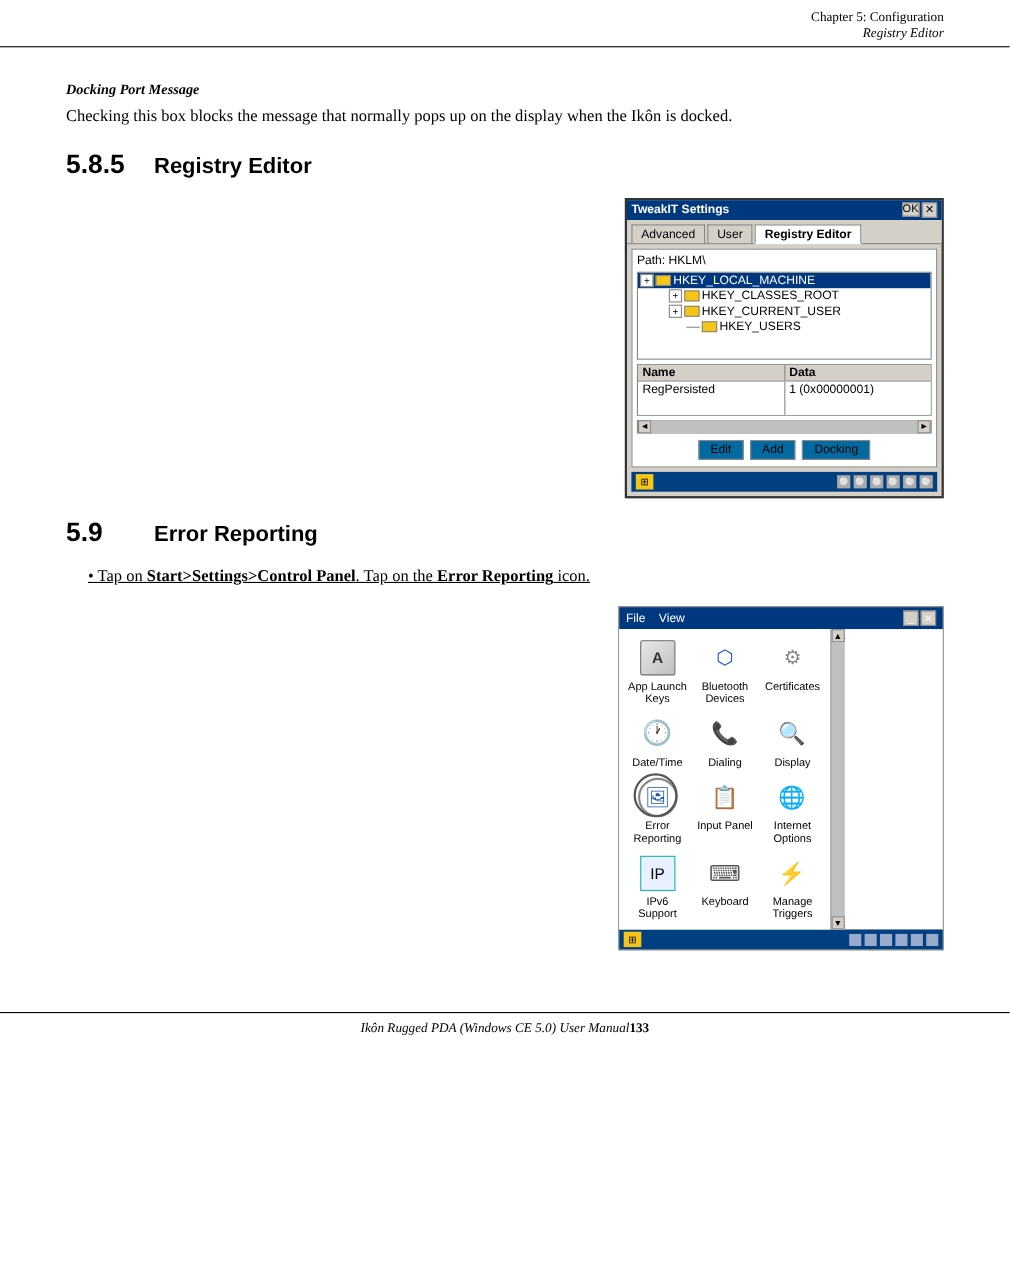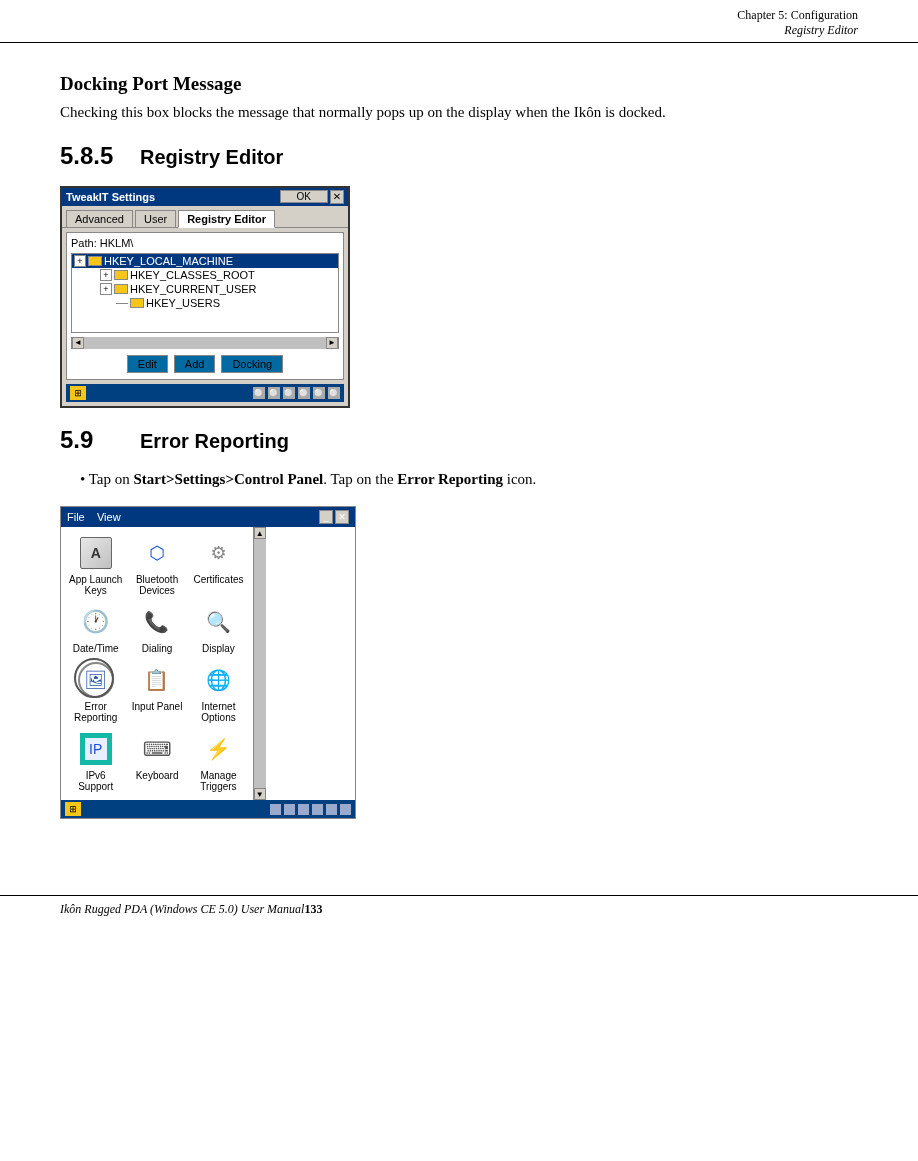--- a/index.html
+++ b/index.html
@@ -29,22 +29,23 @@
       font-size: 12px;
     }
 
     .header-section {
       font-size: 12px;
       font-style: italic;
     }
 
     .section-title-bold {
       font-weight: bold;
-      font-size: 19px;
+      font-size: 13px;
       margin-bottom: 6px;
+      font-style: italic;
     }
 
     .body-text {
       font-size: 15px;
       line-height: 1.5;
       margin-bottom: 12px;
     }
 
     .section-heading {
       display: flex;
@@ -60,21 +61,21 @@
     }
 
     .section-label {
       font-size: 20px;
       font-weight: bold;
       font-family: Arial, sans-serif;
     }
 
     .screenshot-container {
       display: flex;
-      justify-content: flex-start;
+      justify-content: flex-end;
       margin: 16px 0 16px 0;
     }
 
     
     .tweakit-window {
       border: 2px solid #333;
       width: 290px;
       background: #d4d0c8;
       font-family: Arial, sans-serif;
       font-size: 11px;
@@ -97,21 +98,21 @@
     .tweakit-titlebar-buttons {
       display: flex;
       gap: 2px;
       align-items: center;
     }
 
     .tweakit-btn-ok {
       background: #d4d0c8;
       border: 1px solid #888;
       color: #000;
-      padding: 0 16px;
+      padding: 0 0;
       font-size: 10px;
       cursor: pointer;
     }
 
     .tweakit-btn-x {
       background: #d4d0c8;
       border: 1px solid #888;
       color: #000;
       width: 14px;
       height: 14px;
@@ -472,23 +473,23 @@
       color: #2255aa;
     }
 
     .icon-ipv6 {
       width: 32px;
       height: 32px;
       display: flex;
       align-items: center;
       justify-content: center;
       font-size: 14px;
-      color: #1d4ed8;
+      color: #000000;
       background: #e8f0ff;
-      border: 5px solid #14b8a6;
+      border: 1px solid #14b8a6;
     }
 
     .icon-keyboard {
       width: 32px;
       height: 32px;
       display: flex;
       align-items: center;
       justify-content: center;
       font-size: 18px;
       color: #555;
@@ -540,37 +541,37 @@
       height: 18px;
       display: flex;
       align-items: center;
       padding: 0 4px;
     }
 
     .bullet-point {
       margin-left: 20px;
       margin-bottom: 10px;
       line-height: 1.5;
+      text-decoration: underline;
     }
 
     .bullet-point::before {
       content: "• ";
     }
 
     .inline-bold {
       font-weight: bold;
     }
 
     .footer {
       border-top: 1px solid #000;
       display: flex;
-      justify-content: flex-start;
+      justify-content: center;
       padding: 6px 60px;
       font-size: 12px;
-      margin-top: 20px;
     }
 
     .footer-left {
       font-style: italic;
     }
 
     .footer-right {
       font-weight: bold;
     }
   </style>
@@ -632,20 +633,34 @@
             <span>HKEY_CURRENT_USER</span>
           </div>
           <div class="tree-item indent2">
             <span style="display:inline-block;width:20px;"></span>
             <span style="display:inline-block;width:12px;border-top:1px solid #888;height:6px;margin-top:6px;margin-right:2px;"></span>
             <span style="display:inline-block;width:14px;height:10px;background:#f5c518;border:1px solid #888;margin-right:2px;font-size:7px;"></span>
             <span>HKEY_USERS</span>
           </div>
         </div>
 
+        <div class="tweakit-grid">
+          <div class="tweakit-grid-header">
+            <div class="tweakit-grid-col">Name</div>
+            <div class="tweakit-grid-col" style="border-right:none;">Data</div>
+          </div>
+          <div class="tweakit-grid-row">
+            <div class="tweakit-grid-cell">RegPersisted</div>
+            <div class="tweakit-grid-cell" style="border-right:none;">1 (0x00000001)</div>
+          </div>
+          <div class="tweakit-grid-row" style="height:16px;">
+            <div class="tweakit-grid-cell"></div>
+            <div class="tweakit-grid-cell" style="border-right:none;"></div>
+          </div>
+        </div>
 
         <div class="tweakit-scrollbar">
           <div class="tweakit-scrollbar-left">◄</div>
           <div class="tweakit-scrollbar-track"></div>
           <div class="tweakit-scrollbar-right">►</div>
         </div>
 
         <div class="tweakit-action-buttons">
           <button class="tweakit-action-btn">Edit</button>
           <button class="tweakit-action-btn">Add</button>

